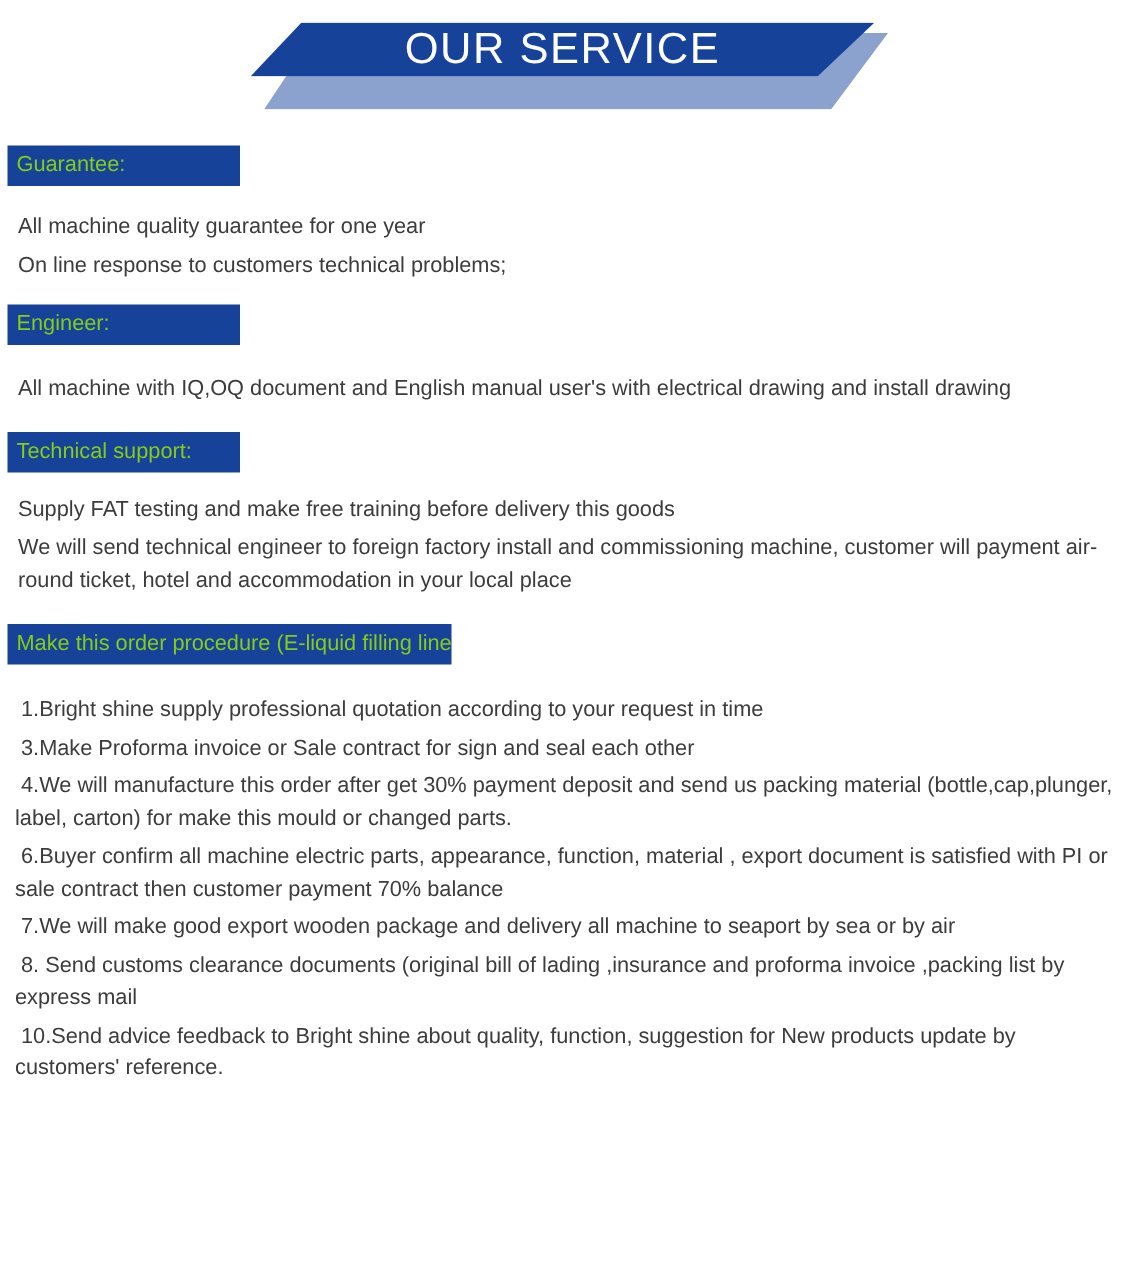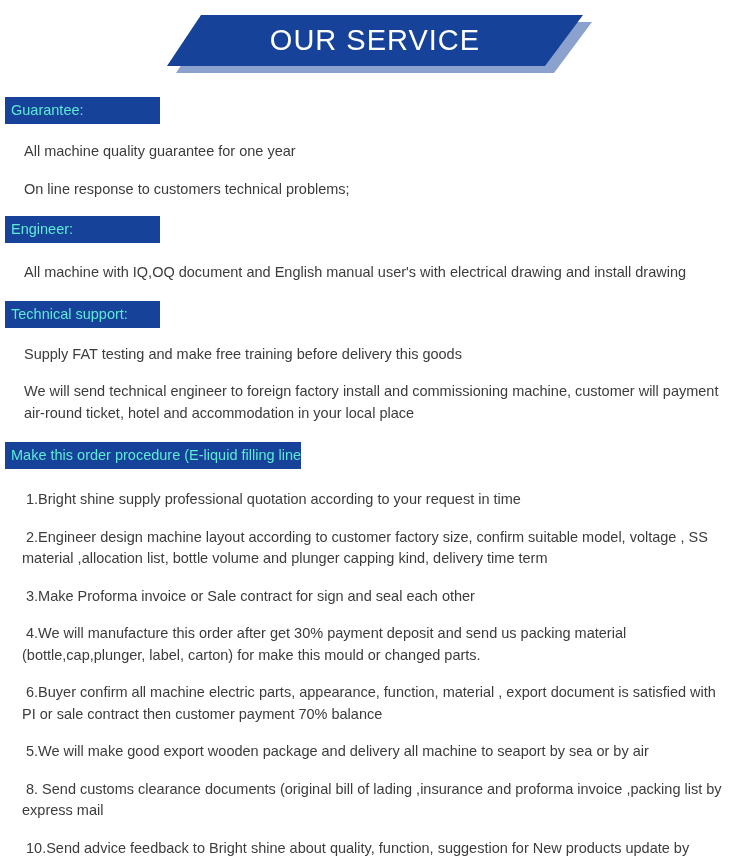--- a/index.html
+++ b/index.html
@@ -15,59 +15,59 @@
   
   .banner-area { position: relative; height: 88px; }
   .banner-shadow {
     position: absolute; left: 176px; top: 22px;
     width: 416px; height: 51px;
     background: #8ba2ce;
     clip-path: polygon(34px 0, 416px 0, 378px 100%, 0 100%);
   }
   .banner-main {
     position: absolute; left: 167px; top: 15px;
-    width: 416px; height: 51px;
+    width: 416px; height: 36px;
     background: #17429a;
     clip-path: polygon(34px 0, 416px 0, 378px 100%, 0 100%);
     display: flex; align-items: center; justify-content: center;
   }
   .banner-title {
     color: #ffffff;
     font-size: 29px;
     letter-spacing: 1px;
     white-space: nowrap;
   }
 
   
   .sec-head {
     margin-left: 5px;
     width: 155px;
     height: 27px;
     background: #17429a;
-    color: #5eead4;
+    color: #84cc16;
     font-size: 14.5px;
     line-height: 26px;
     padding-left: 6px;
     overflow: hidden;
     white-space: nowrap;
   }
   .head-guarantee { margin-top: 9px; }
   .head-document  { margin-top: 15px; }
   .head-tech      { margin-top: 17px; }
   .head-procedure { margin-top: 18px; width: 296px; }
 
   
   .sec-body {
     padding-left: 8px;
     padding-right: 4px;
     font-size: 14.5px;
     line-height: 21.5px;
     color: #3c3c3c;
   }
-  .sec-body p { margin: 16px; }
+  .sec-body p { margin: 4px; }
   .body-guarantee { margin-top: 17px; }
   .body-document  { margin-top: 19px; }
   .body-tech      { margin-top: 15px; }
   .body-procedure { margin-top: 20px; padding-left: 6px; }
   .body-procedure p { text-indent: 4px; }
 </style>
 </head>
 <body>
 
 <div class="banner-area">
@@ -90,20 +90,19 @@
 
 <div class="sec-head head-tech">Technical support:</div>
 <div class="sec-body body-tech">
   <p>Supply FAT testing and make free training before delivery this goods</p>
   <p>We will send technical engineer to foreign factory install and commissioning machine, customer will payment air-round ticket, hotel and accommodation in your local place</p>
 </div>
 
 <div class="sec-head head-procedure">Make this order procedure (E-liquid filling line)</div>
 <div class="sec-body body-procedure">
   <p>1.Bright shine supply professional quotation according to your request in time</p>
-  <p>2.Engineer design machine layout according to customer factory size, confirm suitable model, voltage , SS material ,allocation list, bottle volume and plunger capping kind, delivery time term</p>
   <p>3.Make Proforma invoice or Sale contract for sign and seal each other</p>
   <p>4.We will manufacture this order after get 30% payment deposit and send us packing material (bottle,cap,plunger, label, carton) for make this mould or changed parts.</p>
   <p>6.Buyer confirm all machine electric parts, appearance, function, material , export document is satisfied with PI or sale contract then customer payment 70% balance</p>
-  <p>5.We will make good export wooden package and delivery all machine to seaport by sea or by air</p>
+  <p>7.We will make good export wooden package and delivery all machine to seaport by sea or by air</p>
   <p>8. Send customs clearance documents (original bill of lading ,insurance and proforma invoice ,packing list by express mail</p>
   <p>10.Send advice feedback to Bright shine about quality, function, suggestion for New products update by customers' reference.</p>
 </div>
 
 </body></html>

